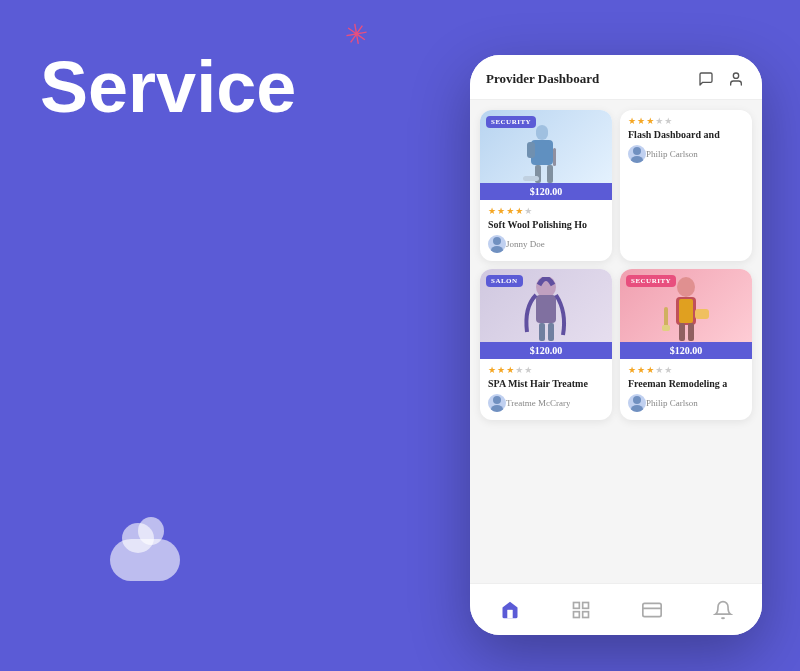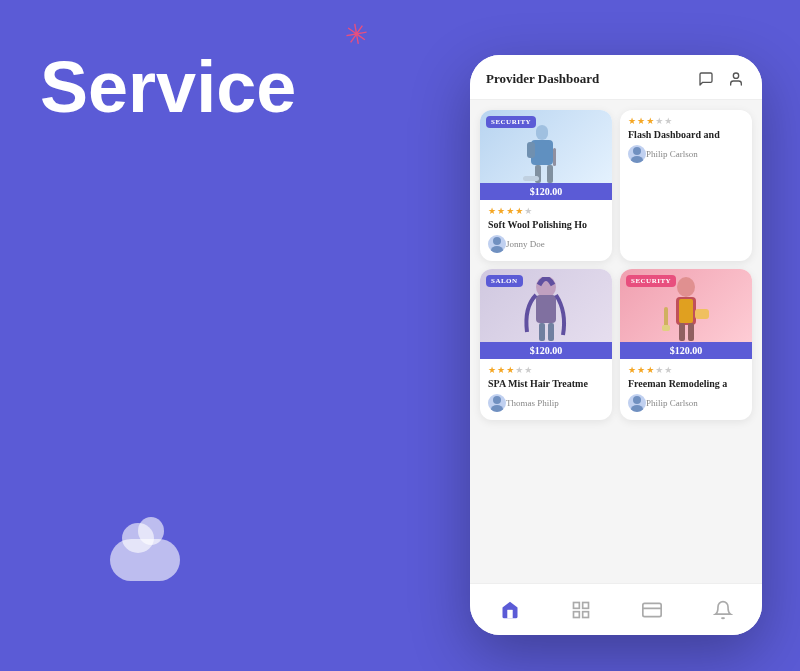--- a/index.html
+++ b/index.html
@@ -393,21 +393,21 @@
             <span class="star empty">★</span>
           </div>
           <div class="card-name">SPA Mist Hair Treatme</div>
           <div class="card-provider">
             <div class="provider-avatar">
               <svg width="18" height="18" viewBox="0 0 18 18">
                   <circle cx="9" cy="6" r="4" fill="#7090c0"></circle>
                   <ellipse cx="9" cy="15" rx="6" ry="4" fill="#7090c0"></ellipse>
                 </svg>
             </div>
-            <span class="provider-name">Thomas Philip</span>
+            <span class="provider-name">Treatme McCrary</span>
           </div>
         </div>
       </div>
 
       <div class="service-card">
         <div class="card-image-wrapper">
           <div class="card-img-fake img-security">
             <svg width="55" height="75" viewBox="0 0 55 75">
               <ellipse cx="27" cy="10" rx="9" ry="10" fill="#e09090"></ellipse>
               <rect x="17" y="20" width="20" height="28" rx="4" fill="#c0505a"></rect>

